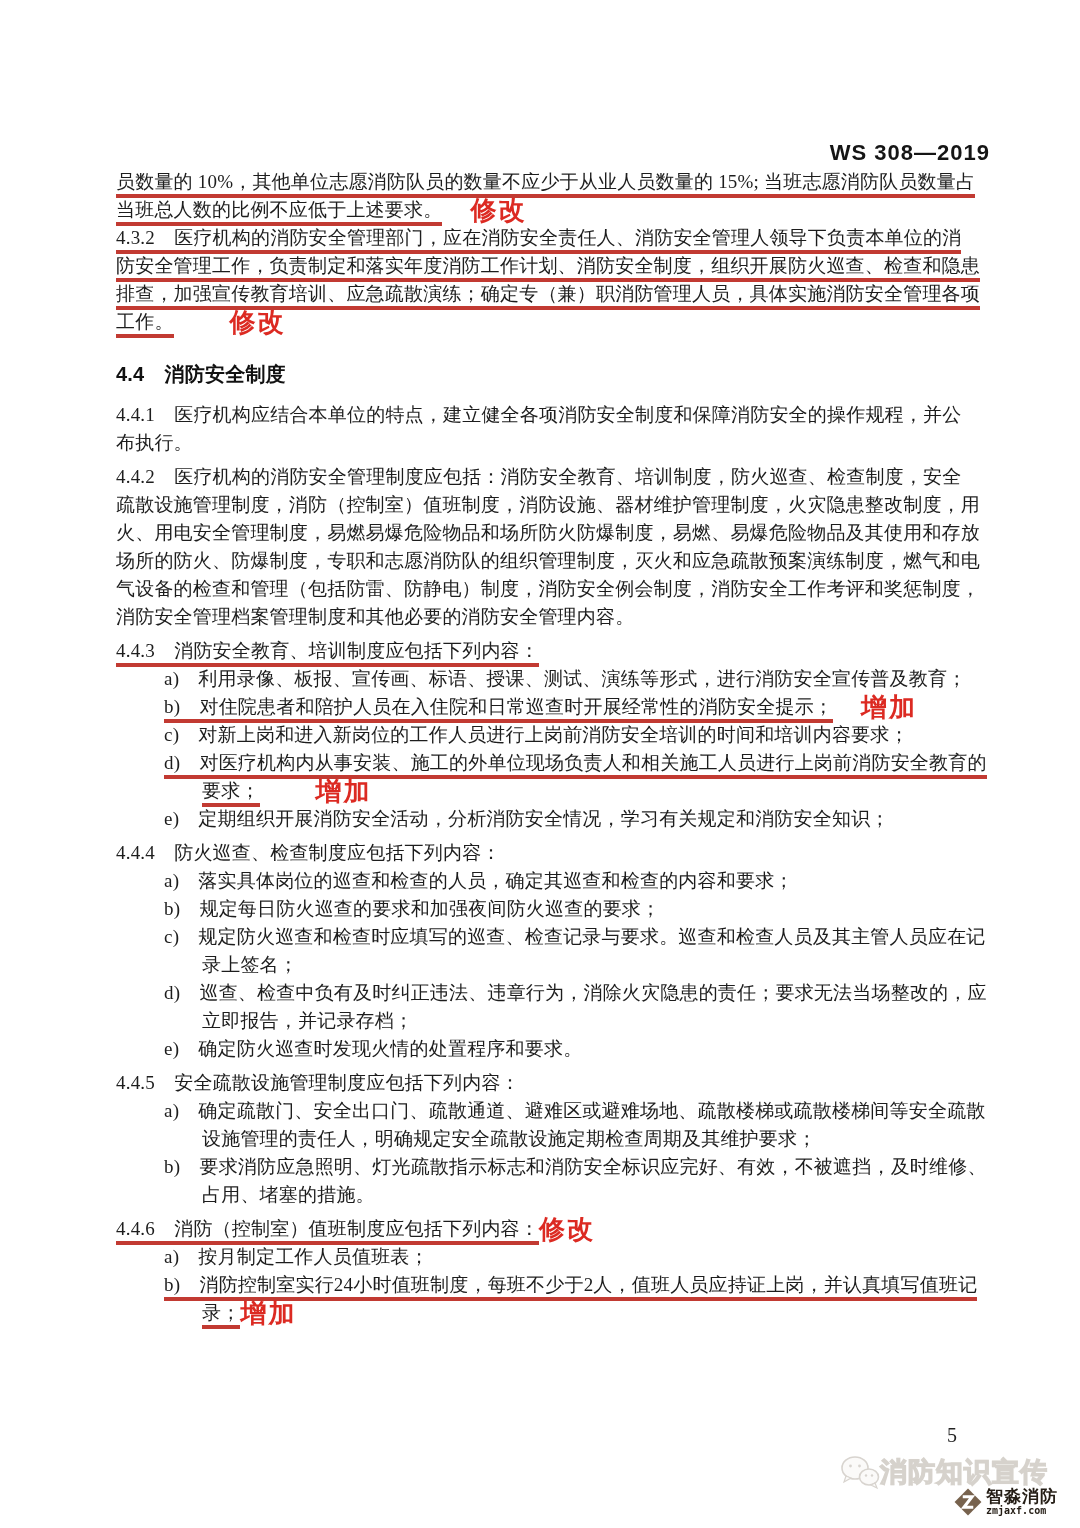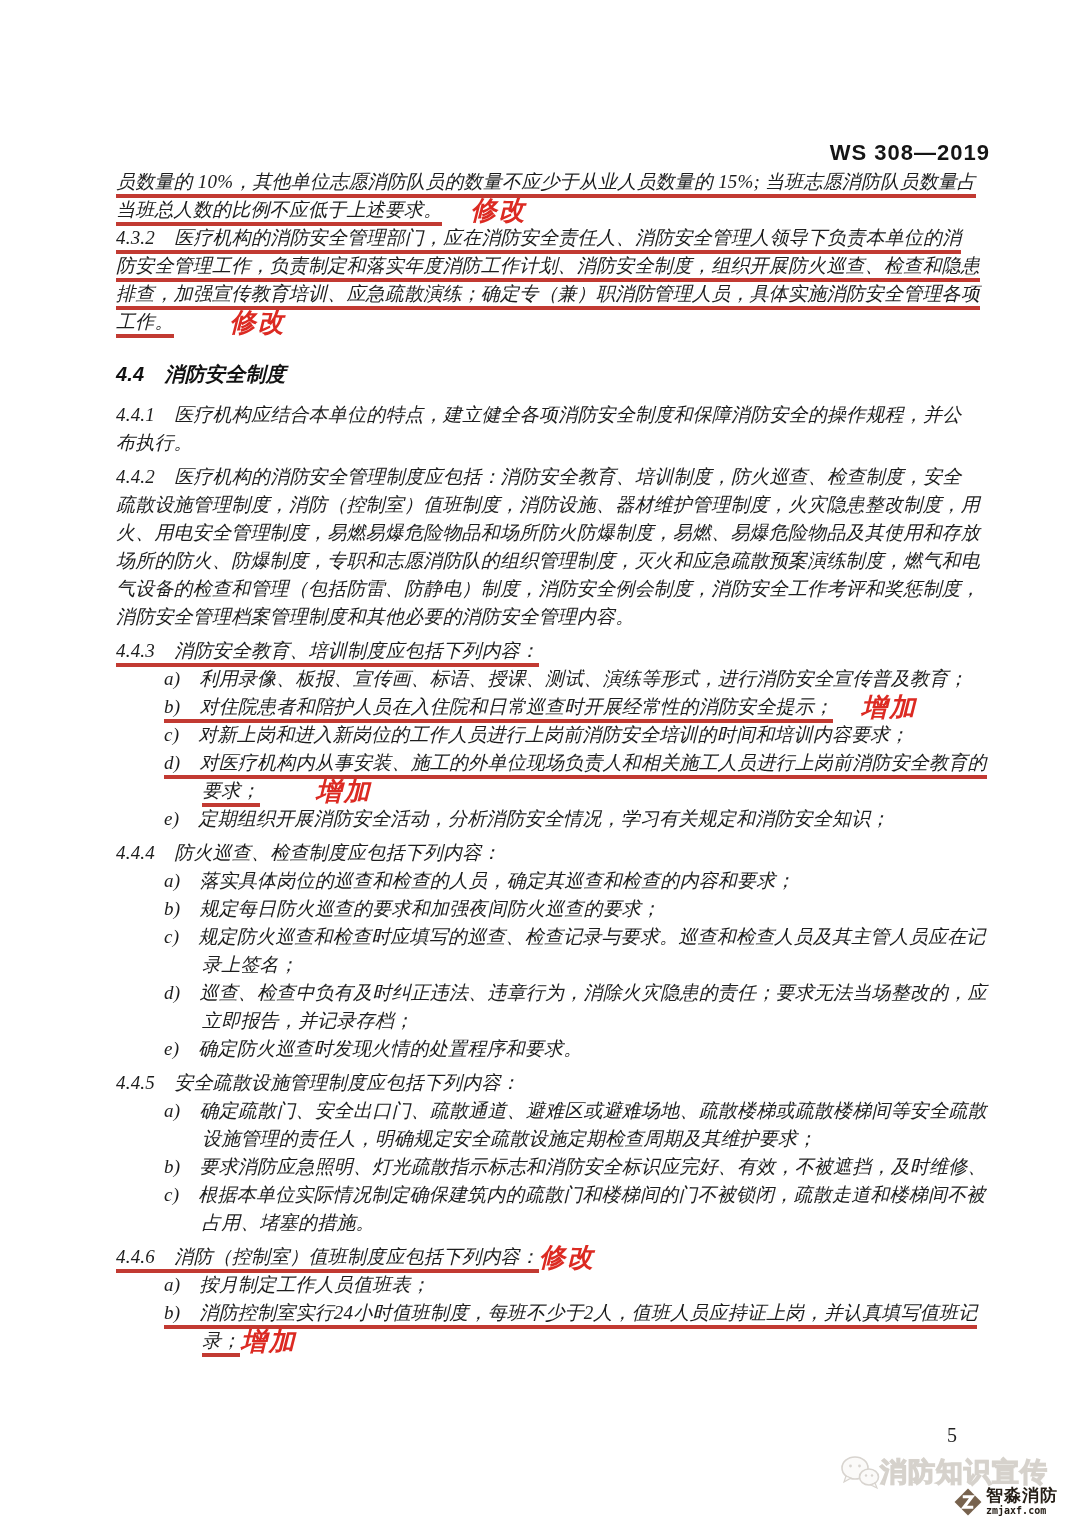--- a/index.html
+++ b/index.html
@@ -15,21 +15,21 @@
   
   .doc-code{
     position:absolute;top:140px;right:90px;
     font-family:"Liberation Sans","DejaVu Sans",sans-serif;
     font-weight:700;font-size:22px;color:#151515;letter-spacing:1px;
   }
 
   
   .doc{
     position:absolute;left:116px;top:168px;width:856px;
-    font-size:19px;color:#1d1d1d;letter-spacing:0.2px;font-style:italic;
+    font-size:19px;color:#1d1d1d;letter-spacing:0.2px;
   }
   .line{line-height:28px;white-space:nowrap;}
   .ind1{padding-left:48px;}
   .ind2{padding-left:86px;}
   .gap-lg{margin-top:24px;}
   .gap-md{margin-top:12px;}
   .gap-sm{margin-top:6px;}
   .run-n{}
   .run-u{
     border-bottom:4px solid var(--ul-color);
@@ -61,21 +61,21 @@
     text-shadow:0 0 1px #dedad5;
     white-space:nowrap;
   }
   .wm-logo{
     position:absolute;right:14px;top:34px;
     display:flex;align-items:center;gap:4px;
   }
   .wm-logo-icon{width:28px;height:28px;}
   .wm-logo-textcol{display:flex;flex-direction:column;line-height:1.05;}
   .wm-logo-name{
-    font-family:Liberation Mono, monospace;
+    font-family:Liberation Sans, sans-serif;
     font-weight:700;font-size:17px;color:#241d15;letter-spacing:1px;
   }
   .wm-logo-url{
     font-family:"DejaVu Sans Mono","Liberation Mono",monospace;
     font-weight:700;font-size:10px;color:#241d15;
   }
 </style>
 </head>
 <body>
 
@@ -111,21 +111,20 @@
       <div class="line ind1"><span class="run-n">b)　规定每日防火巡查的要求和加强夜间防火巡查的要求；</span></div>
       <div class="line ind1"><span class="run-n">c)　规定防火巡查和检查时应填写的巡查、检查记录与要求。巡查和检查人员及其主管人员应在记</span></div>
       <div class="line ind2"><span class="run-n">录上签名；</span></div>
       <div class="line ind1"><span class="run-n">d)　巡查、检查中负有及时纠正违法、违章行为，消除火灾隐患的责任；要求无法当场整改的，应</span></div>
       <div class="line ind2"><span class="run-n">立即报告，并记录存档；</span></div>
       <div class="line ind1"><span class="run-n">e)　确定防火巡查时发现火情的处置程序和要求。</span></div>
       <div class="line ind0 gap-sm"><span class="run-n">4.4.5　安全疏散设施管理制度应包括下列内容：</span></div>
       <div class="line ind1"><span class="run-n">a)　确定疏散门、安全出口门、疏散通道、避难区或避难场地、疏散楼梯或疏散楼梯间等安全疏散</span></div>
       <div class="line ind2"><span class="run-n">设施管理的责任人，明确规定安全疏散设施定期检查周期及其维护要求；</span></div>
       <div class="line ind1"><span class="run-n">b)　要求消防应急照明、灯光疏散指示标志和消防安全标识应完好、有效，不被遮挡，及时维修、</span></div>
-      <div class="line ind1"><span class="run-n">c)　根据本单位实际情况制定确保建筑内的疏散门和楼梯间的门不被锁闭，疏散走道和楼梯间不被</span></div>
       <div class="line ind2"><span class="run-n">占用、堵塞的措施。</span></div>
       <div class="line ind0 gap-sm"><span class="run-u">4.4.6　消防（控制室）值班制度应包括下列内容：</span><span class="run-a">修改</span></div>
       <div class="line ind1"><span class="run-n">a)　按月制定工作人员值班表；</span></div>
       <div class="line ind1"><span class="run-u">b)　消防控制室实行24小时值班制度，每班不少于2人，值班人员应持证上岗，并认真填写值班记</span></div>
       <div class="line ind2"><span class="run-u">录；</span><span class="run-a">增加</span></div>
     </div>
 
   <div class="page-number">5</div>
 
   <div class="wm">

